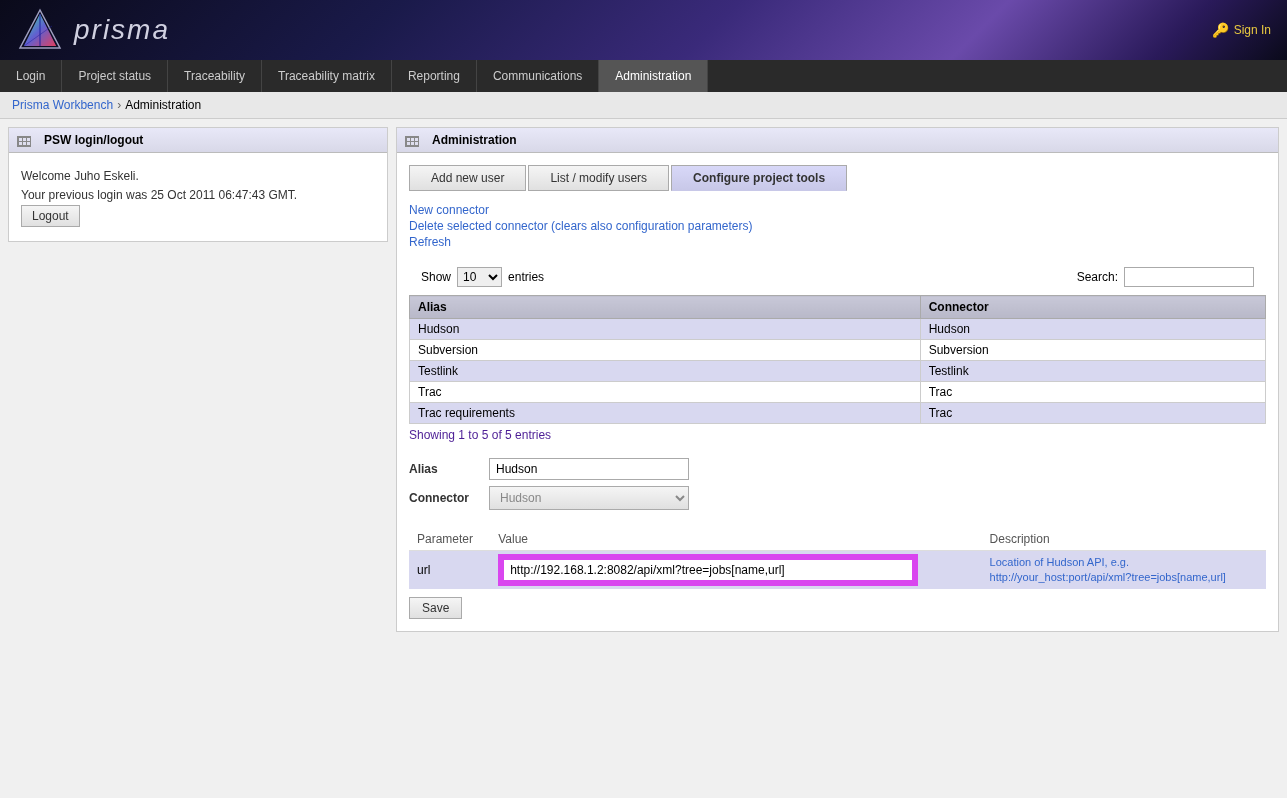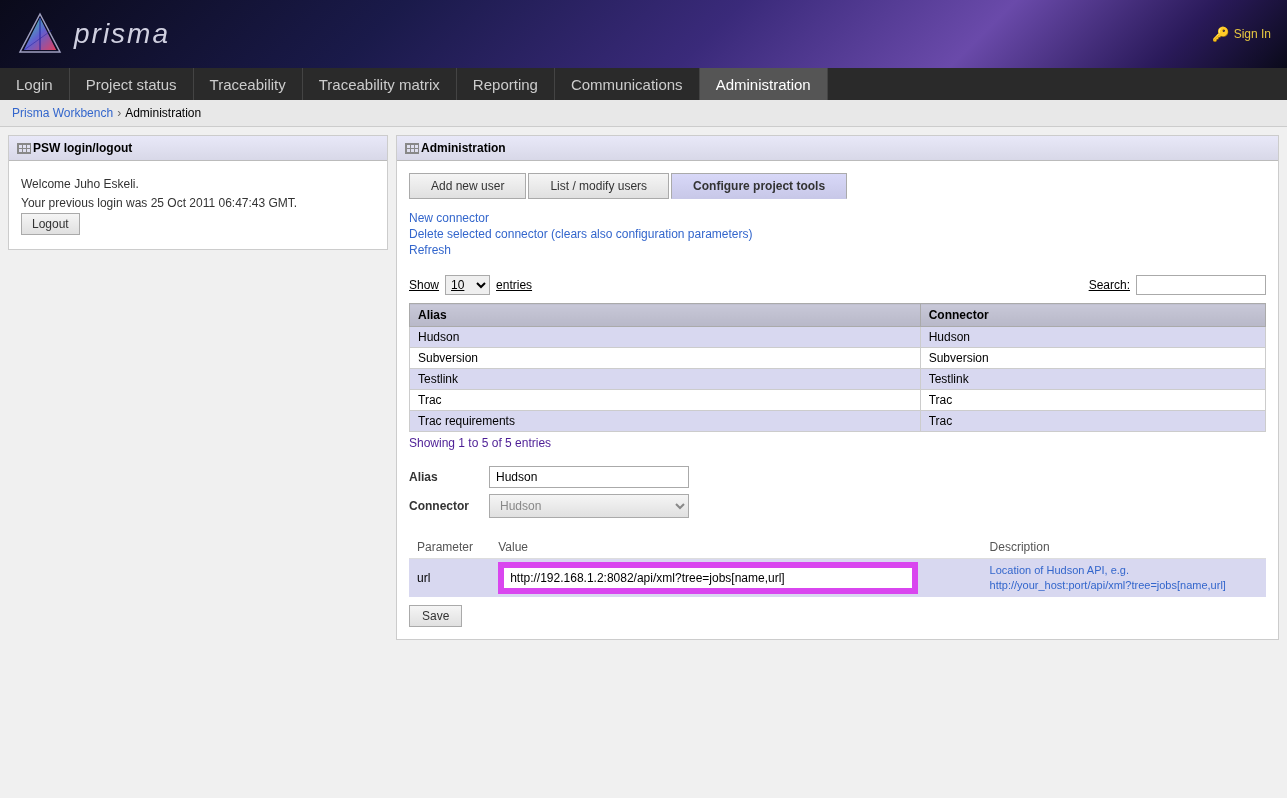--- a/index.html
+++ b/index.html
@@ -1,21 +1,21 @@
 <!DOCTYPE html>
 <html><head>
   <meta charset="utf-8">
   <style>
     * { box-sizing: border-box; margin: 0; padding: 0; }
     body { font-family: Arial, sans-serif; font-size: 12px; background: #f0f0f0; }
 
     
     .header {
       background: linear-gradient(135deg, #0a0a1a 0%, #1a1a4a 30%, #3a2a7a 55%, #6a4aaa 75%, #2a1a5a 90%, #0a0a1a 100%);
-      height: 68px;
+      height: 60px;
       display: flex;
       align-items: center;
       justify-content: space-between;
       padding: 0 16px;
       position: relative;
     }
     .header-logo {
       display: flex;
       align-items: center;
       gap: 10px;
@@ -46,21 +46,21 @@
       display: flex;
       align-items: stretch;
       height: 32px;
     }
     .nav-item {
       color: #cccccc;
       padding: 0 16px;
       display: flex;
       align-items: center;
       cursor: pointer;
-      font-size: 15px;
+      font-size: 12px;
       border-right: 1px solid #444;
       white-space: nowrap;
     }
     .nav-item.active { background: #555; color: #fff; }
 
     
     .breadcrumb {
       background: #e8e8e8;
       padding: 6px 12px;
       display: flex;
@@ -91,22 +91,22 @@
       flex-shrink: 0;
     }
     .panel {
       background: #fff;
       border: 1px solid #ccc;
     }
     .panel-header {
       background: linear-gradient(to bottom, #e8e8f8, #d8d8e8);
       padding: 5px 8px;
       display: flex;
-      align-items: center;
-      gap: 0;
+      align-items: flex-end;
+      gap: 11px;
       border-bottom: 1px solid #bbb;
       font-weight: bold;
       font-size: 12px;
     }
     .panel-icon {
       width: 16px;
       height: 12px;
       display: inline-flex;
       align-items: center;
     }
@@ -162,24 +162,23 @@
       cursor: pointer;
       font-size: 12px;
       display: block;
       margin-bottom: 2px;
     }
 
     
     .show-entries {
       display: flex;
       align-items: center;
-      padding: 8px 12px;
+      padding: 8px 24px;
       font-size: 12px;
       justify-content: space-between;
-      text-decoration: underline;
     }
     .show-entries-left {
       display: flex;
       align-items: center;
       gap: 6px;
     }
     .show-entries select {
       font-size: 12px;
       padding: 1px;
       border: 1px solid #aaa;

